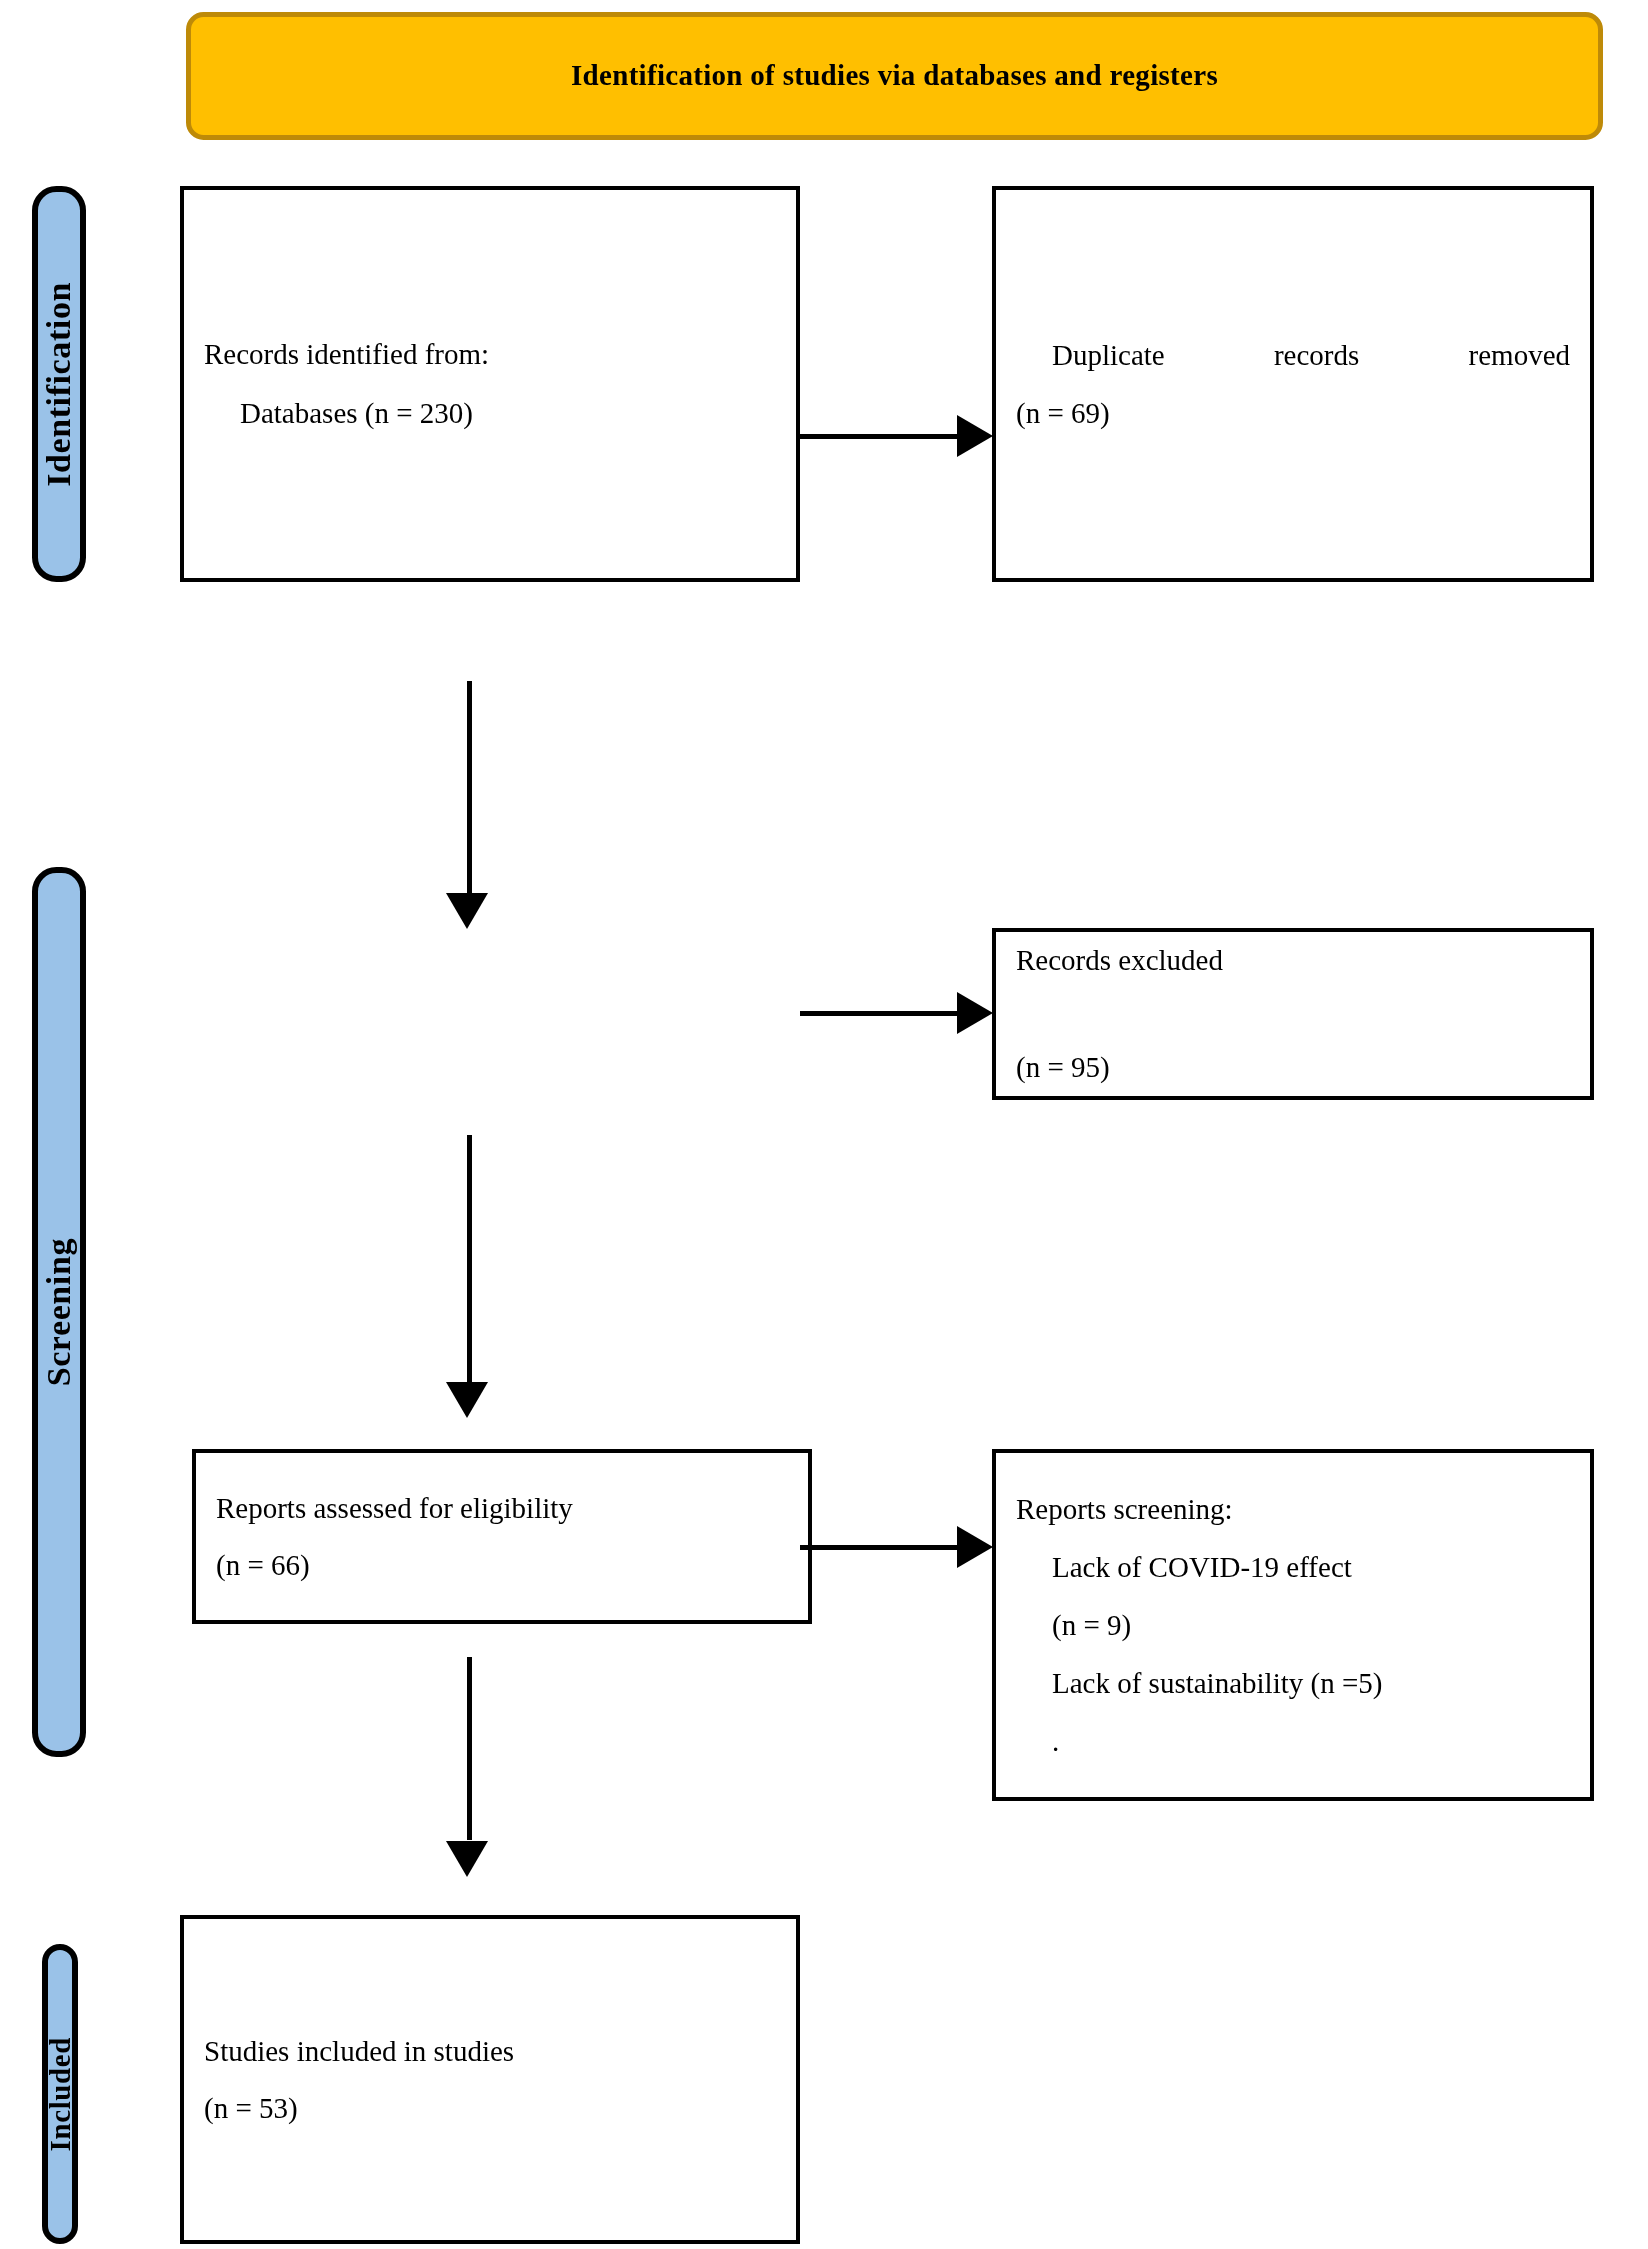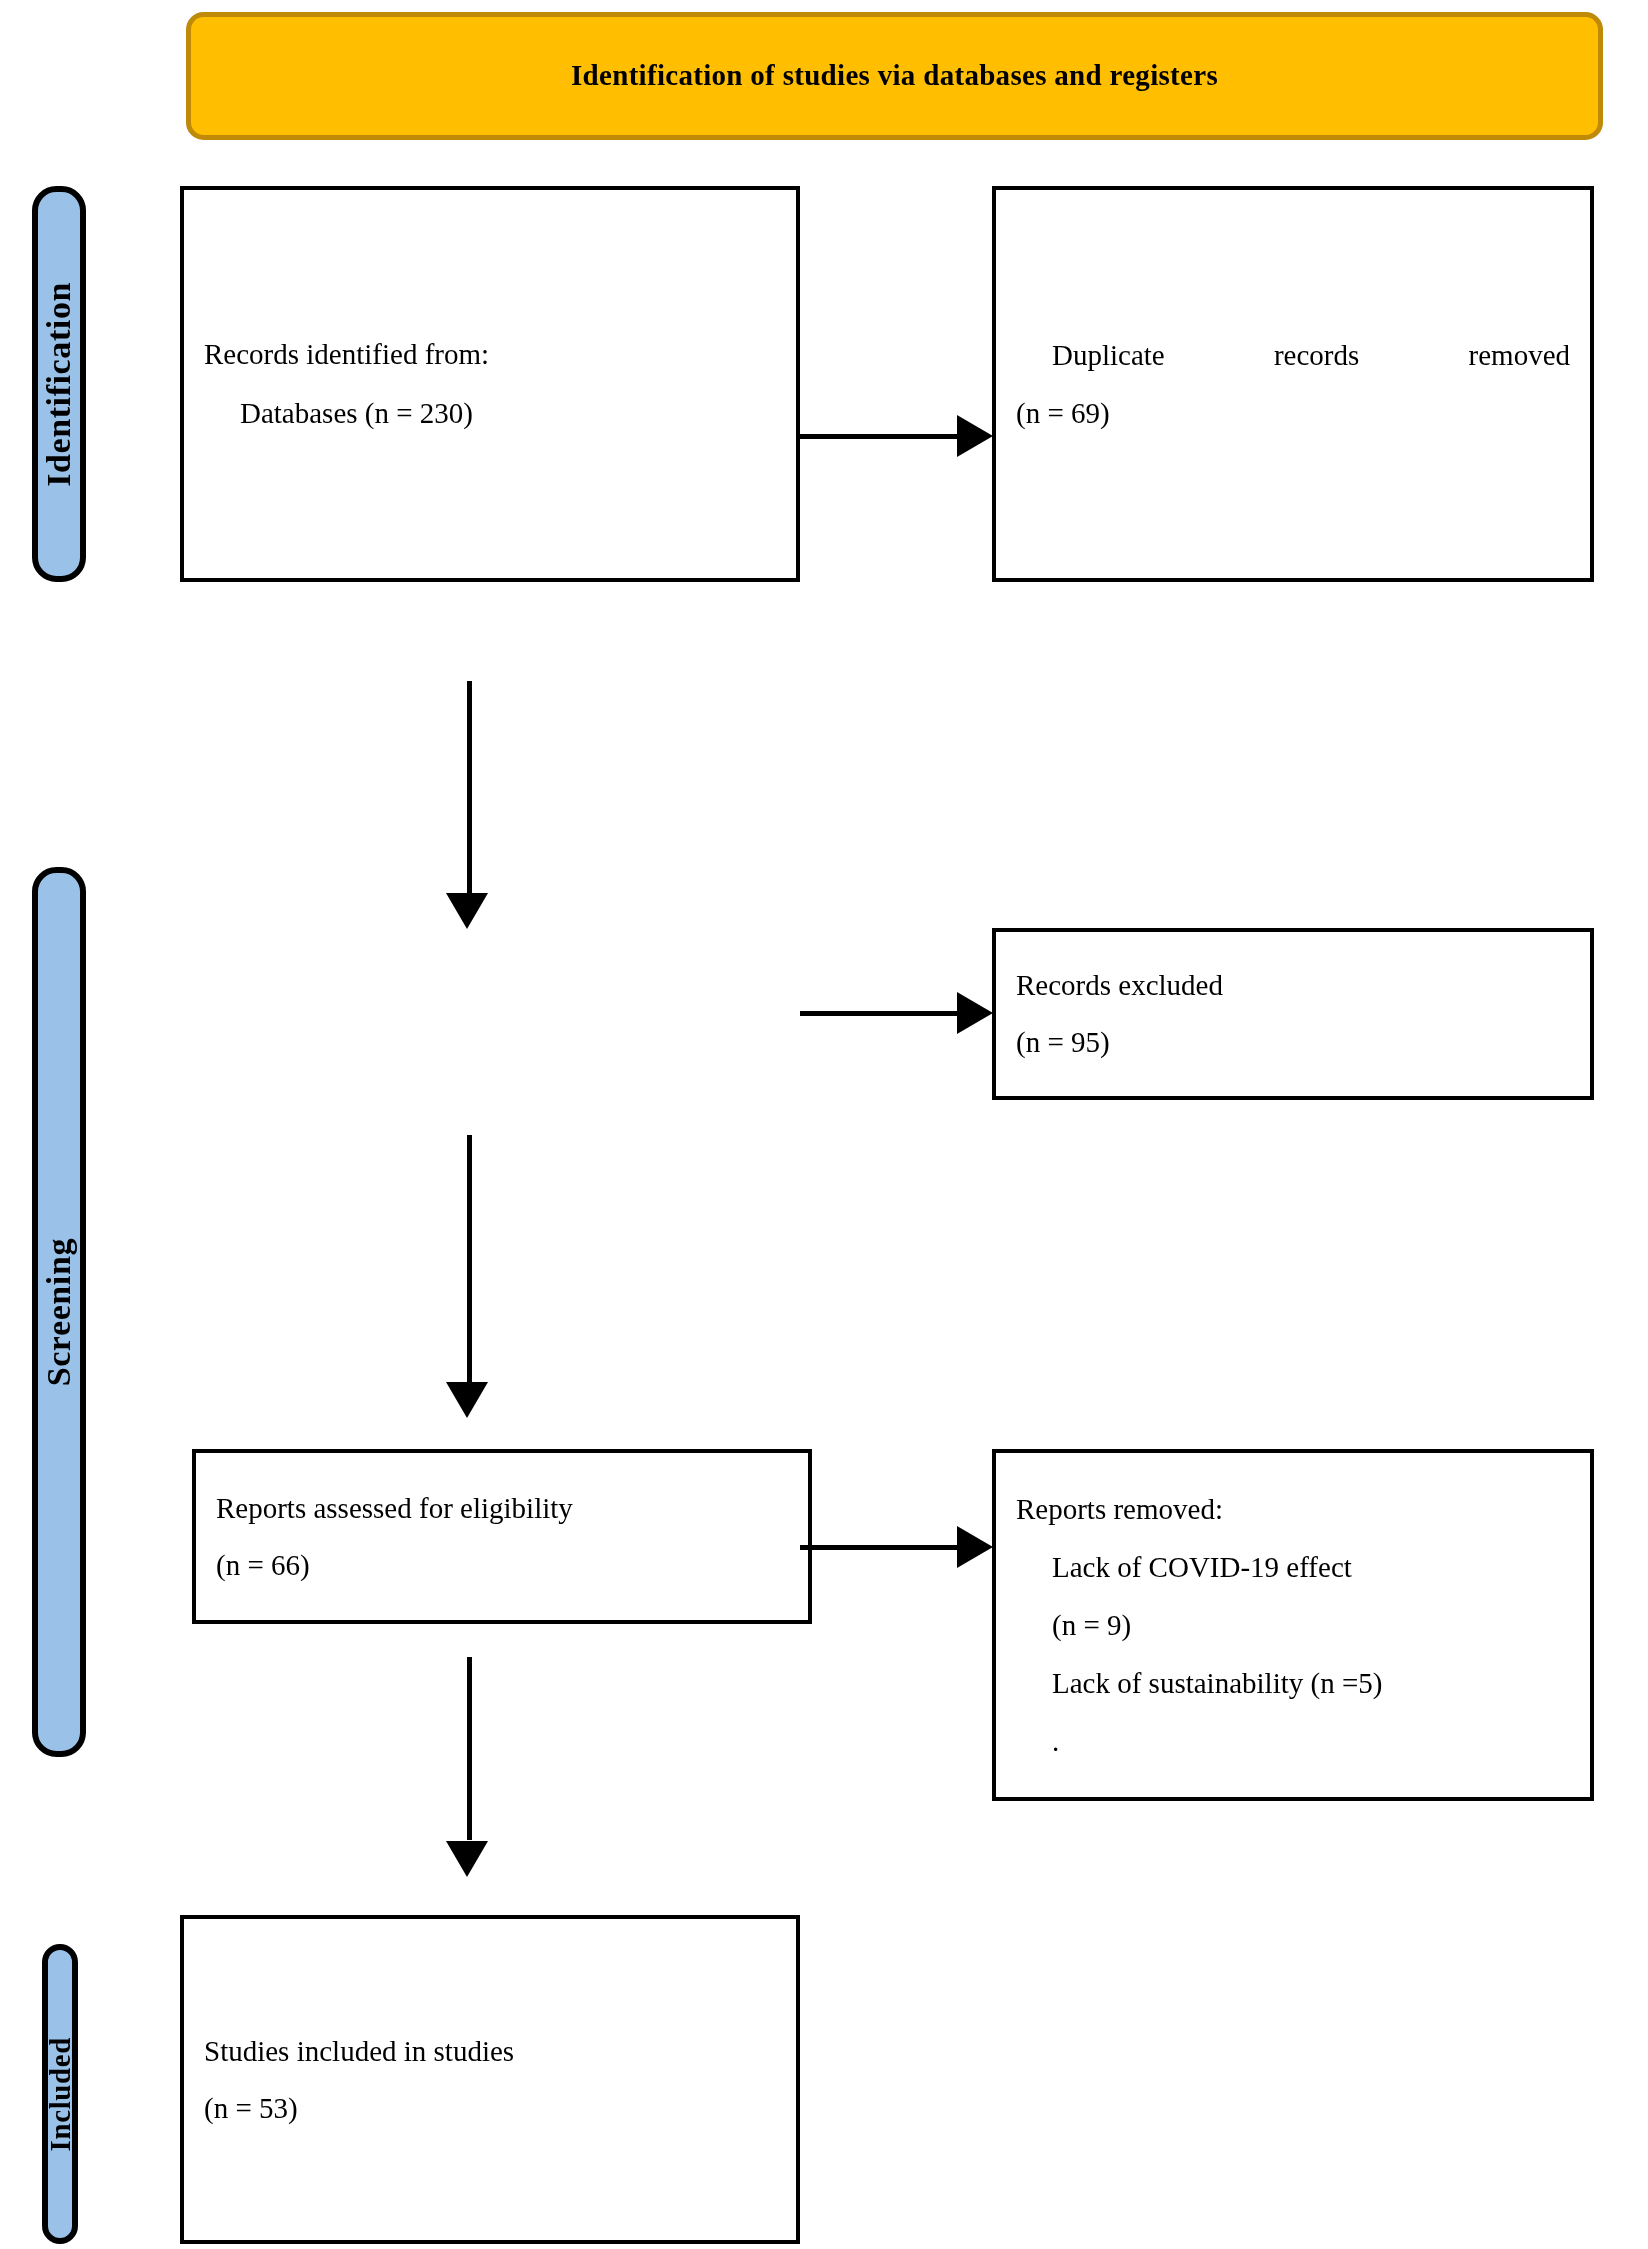--- a/index.html
+++ b/index.html
@@ -87,21 +87,21 @@
   .box p.indent { text-indent: 36px; }
   .box p.justify-all {
     text-align: justify;
     text-align-last: justify;
   }
   .box p em { font-style: italic; }
 
   .box-records-identified { left: 180px;  top: 186px;  width: 620px; height: 396px; }
   .box-records-removed    { left: 992px; top: 186px;  width: 602px; height: 396px; }
   .box-records-screened   { left: 180px;  top: 928px; width: 620px; height: 172px; }
-  .box-records-excluded   { left: 992px; top: 928px; width: 602px; height: 172px; }
+  .box-records-excluded   { left: 992px; top: 928px; width: 602px; height: 172px; justify-content: space-between; }
   .box-reports-assessed   { left: 192px;  top: 1449px; width: 620px; height: 175px; }
   .box-reports-excluded   { left: 992px; top: 1449px; width: 602px; height: 352px; }
   .box-studies-included   { left: 180px;  top: 1915px; width: 620px; height: 329px; }
 
   .box-records-removed p,
   .box-reports-excluded p { line-height: 2.0; }
   .box-records-screened p,
   .box-records-excluded p,
   .box-reports-assessed p,
   .box-studies-included p { line-height: 1.95; }
@@ -186,21 +186,21 @@
     <p>Records excluded</p>
     <p>(n = 95)</p>
   </div>
 
   <div class="box box-reports-assessed">
     <p>Reports assessed for eligibility</p>
     <p>(n = 66)</p>
   </div>
 
   <div class="box box-reports-excluded">
-    <p>Reports removed:</p>
+    <p>Reports screening:</p>
     <p class="indent">Lack of COVID-19 effect</p>
     <p class="indent">(n = 9)</p>
     <p class="indent">Lack of sustainability (n =5)</p>
     <p class="indent">.</p>
   </div>
 
   <div class="box box-studies-included">
     <p>Studies included in studies</p>
     <p>(n = 53)</p>
   </div>

